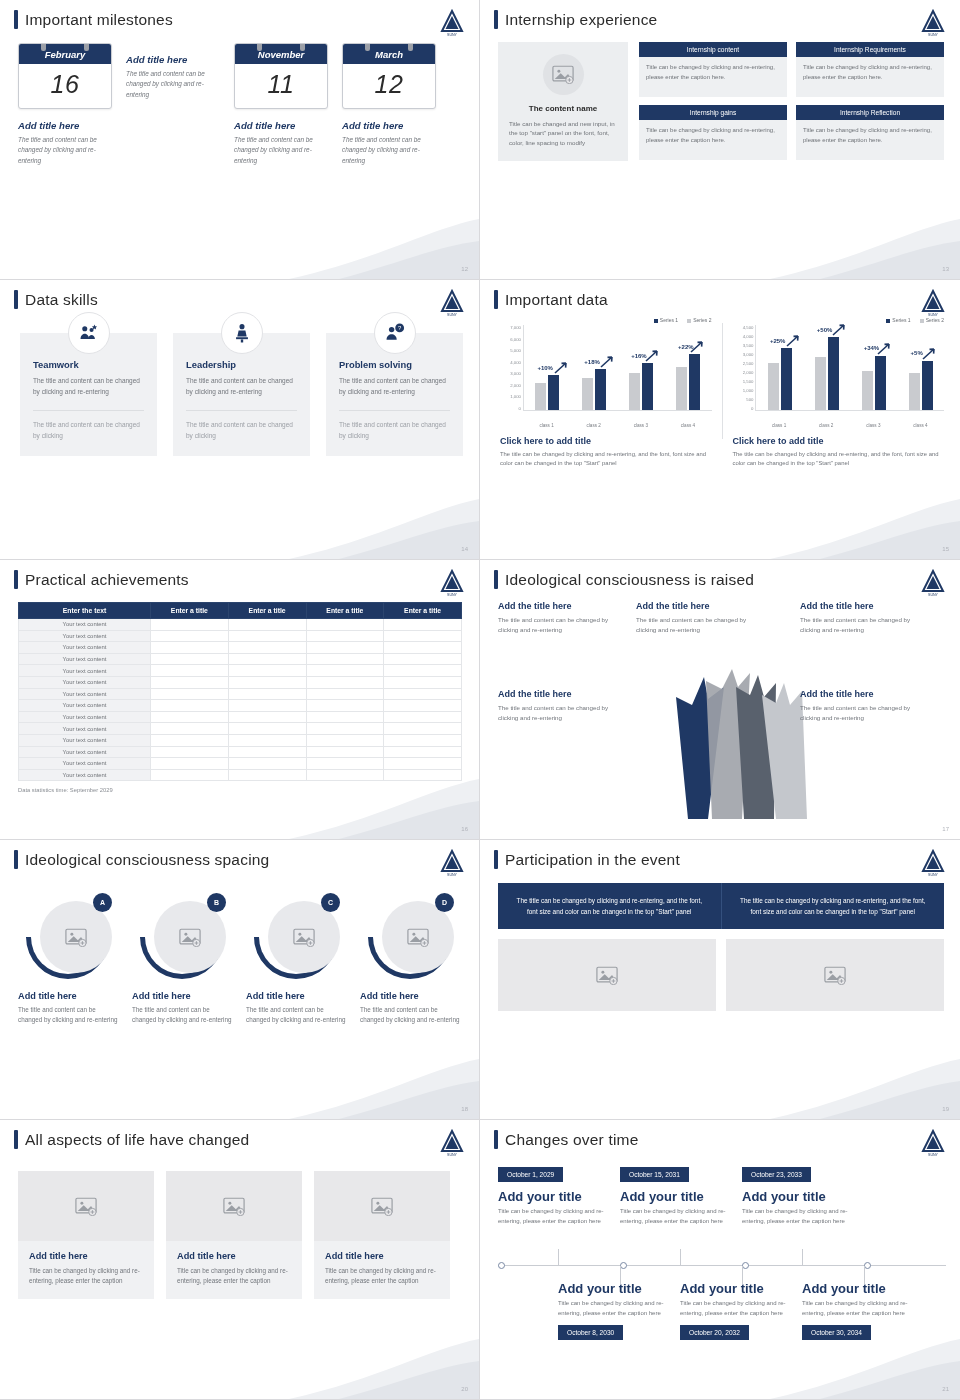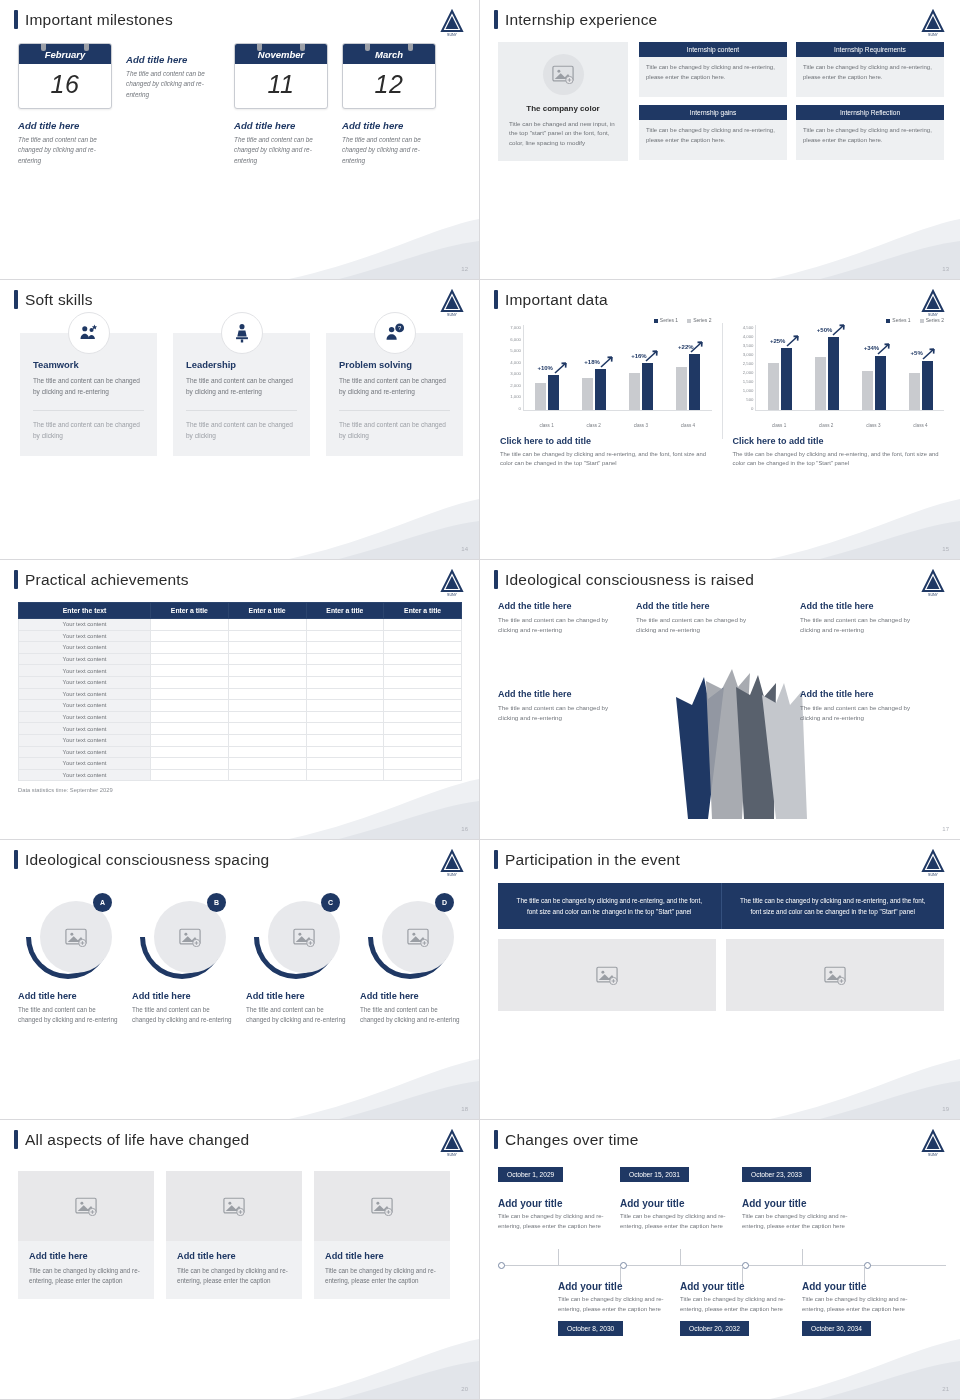--- a/index.html
+++ b/index.html
@@ -116,21 +116,21 @@
   .s20-h { font-size:9.2px; font-weight:bold; color:#1f3864; margin-bottom:5px; }
   .s20-p { font-size:6.3px; line-height:1.65; color:#72767c; }
 
   
   .s21 { position:relative; padding:12px 14px 0 16px; height:230px; }
   .tl-line { position:absolute; left:18px; right:14px; top:116px; height:1px; background:#c9ccd2; }
   .tl-dot { position:absolute; width:7px; height:7px; border-radius:50%; background:#fff; border:1.5px solid #7b8aa5; top:112.5px; }
   .tl-chip { background:#1f3864; color:#fff; font-size:6.6px; padding:4px 9px; display:inline-block; }
   .tl-up { position:absolute; top:14px; width:116px; }
   .tl-dn { position:absolute; top:132px; width:116px; }
-  .tl-h { font-size:10px; font-weight:bold; color:#1f3864; margin:16px 0 3px; }
+  .tl-h { font-size:13px; font-weight:bold; color:#1f3864; margin:7px 0 3px; }
   .tl-p { font-size:6px; line-height:1.6; color:#72767c; }
   .tl-conn { position:absolute; width:1px; background:#c9ccd2; }
 </style>
 </head>
 <body>
 
 <div class="deck">
 
   <div class="slide">
     <div class="s-head">
@@ -202,21 +202,21 @@
       <div class="s13-left">
         <div class="s13-circ">
           <svg class="imgicon" viewBox="0 0 24 20">
               <rect x="1" y="1" width="22" height="16" rx="1.5" fill="none" stroke="#9a9ea4" stroke-width="1.3"></rect>
               <circle cx="7.5" cy="6.5" r="1.6" fill="#9a9ea4"></circle>
               <path d="M3 15 L9.5 8.5 L14 13 L17.5 9.5 L21 15 Z" fill="#9a9ea4"></path>
               <circle cx="19" cy="16" r="4" fill="#e8e8ea" stroke="#9a9ea4" stroke-width="1"></circle>
               <path d="M19 14v4M17 16h4" stroke="#9a9ea4" stroke-width="1"></path>
             </svg>
         </div>
-        <div class="s13-name">The company color</div>
+        <div class="s13-name">The content name</div>
         <div class="tiny" style="text-align:left">Title can be changed and new input, in the top "start" panel on the font, font, color, line spacing to modify</div>
       </div>
       <div class="s13-grid">
         <div class="card13">
           <div class="hd">Internship content</div>
           <div class="bd">Title can be changed by clicking and re-entering, please enter the caption here.</div>
         </div>
         <div class="card13">
           <div class="hd">Internship Requirements</div>
           <div class="bd">Title can be changed by clicking and re-entering, please enter the caption here.</div>
@@ -235,21 +235,21 @@
     <svg class="waves" viewBox="0 0 250 90" preserveAspectRatio="none">
       <path d="M250 90 L250 30 C200 40 150 70 60 90 Z" fill="#eef0f3"></path>
       <path d="M250 90 L250 52 C205 58 165 76 110 90 Z" fill="#e2e5ea"></path>
     </svg>
     <div class="pgn">13</div>
   </div>
 
   <div class="slide">
     <div class="s-head">
       <div class="bar"></div>
-      <div class="s-title">Soft skills</div>
+      <div class="s-title">Data skills</div>
     </div>
     <svg class="logo" viewBox="0 0 26 28">
       <path d="M13 2 L23 22 L3 22 Z" fill="none" stroke="#1f3864" stroke-width="2"></path>
       <path d="M13 7 L19.5 20 L6.5 20 Z" fill="#1f3864"></path>
       <text x="13" y="27" font-size="3.6" fill="#1f3864" text-anchor="middle">SUNY</text>
     </svg>
 
     <div class="s14">
       <div class="s14-col">
         <div class="s14-ic">

